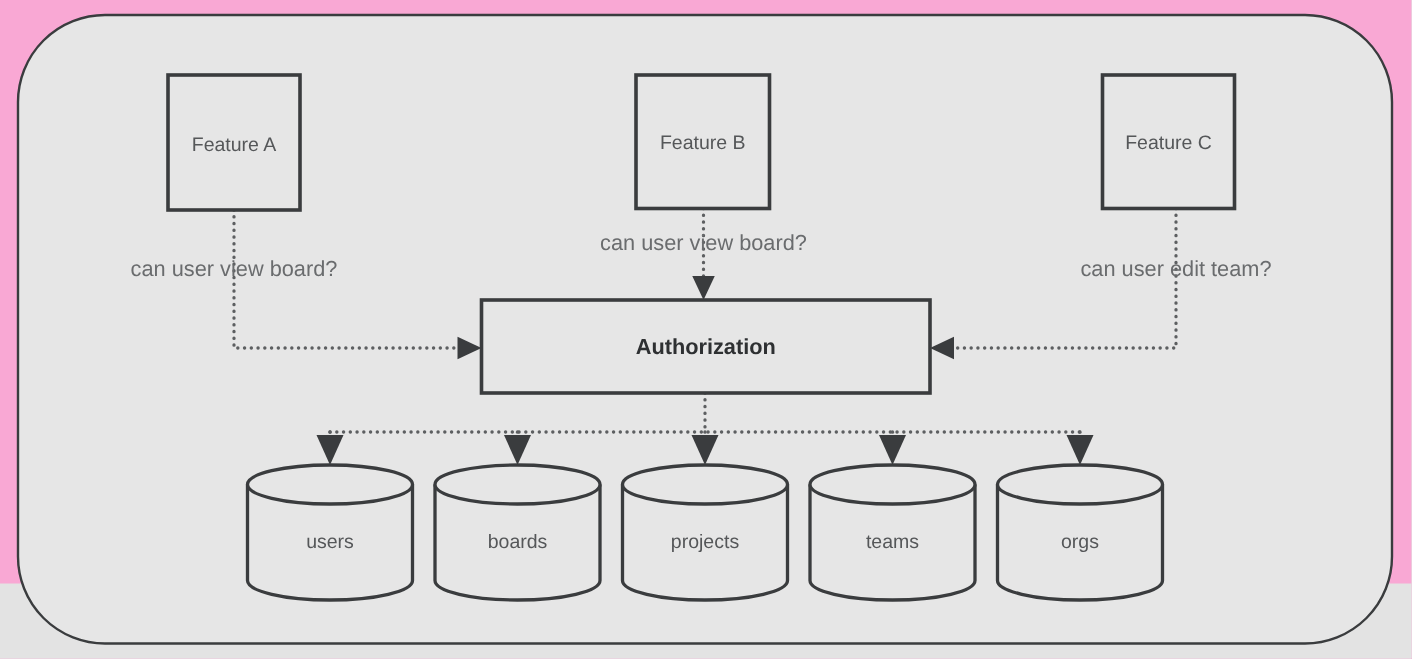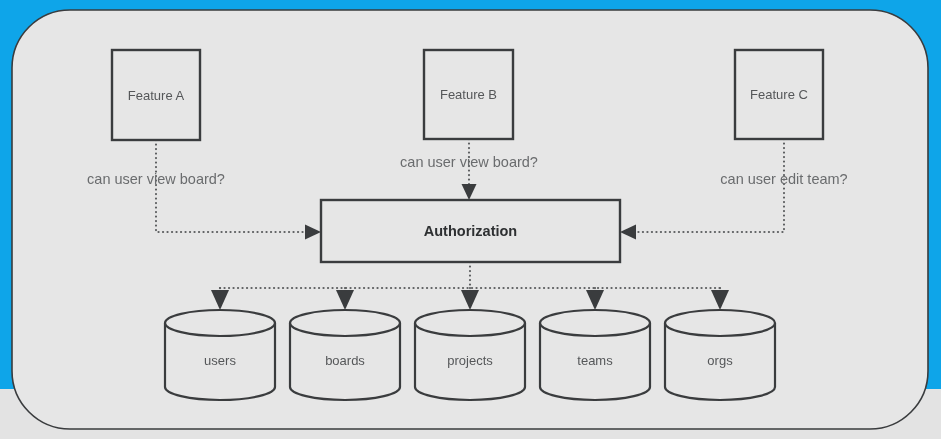--- a/index.html
+++ b/index.html
@@ -11,21 +11,21 @@
   body {
     width: 941px;
     height: 439px;
     overflow: hidden;
     font-family: "Liberation Sans", sans-serif;
   }
   #diagram-root {
     position: relative;
     width: 941px;
     height: 389px;
-    background: #0ea5e9;
+    background: #f9a8d4;
   }
   svg#diagram-canvas {
     position: absolute;
     top: 0;
     left: 0;
     width: 941px;
     height: 439px;
     display: block;
   }
   .node-label {

